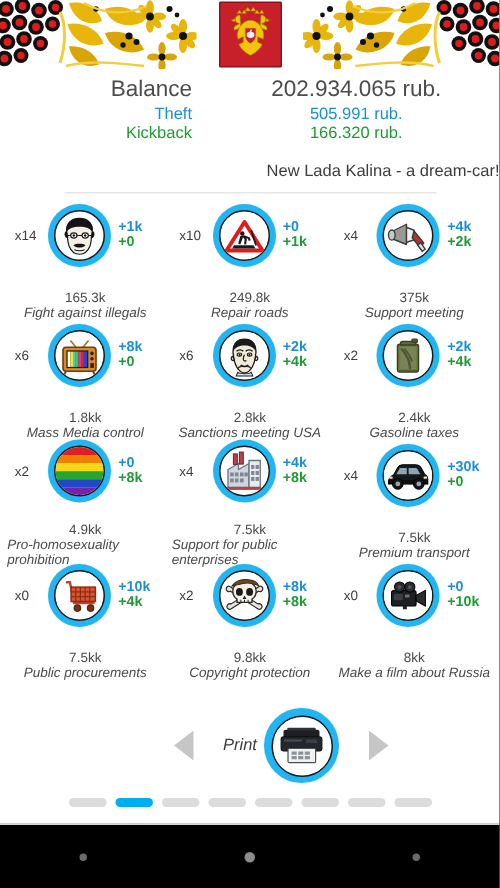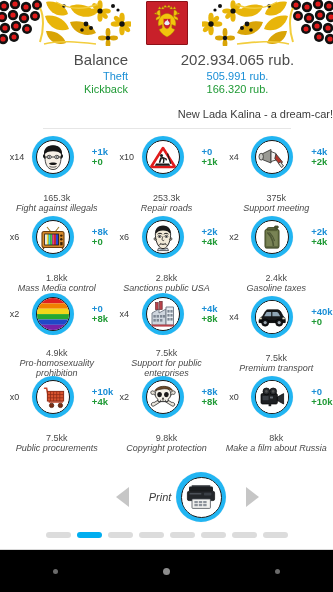--- a/index.html
+++ b/index.html
@@ -118,35 +118,35 @@
   }
   .medal-inner {
     width: 34px; height: 34px;
     border-radius: 50%;
     background: #fff;
     border: 1.4px solid #1a1a1a;
     display: flex; align-items: center; justify-content: center;
     overflow: hidden;
   }
   .gains {
-    width: 30px; padding-left: 18px;
+    width: 30px; padding-left: 5px;
     display: flex; flex-direction: column; justify-content: center;
     line-height: 10px;
   }
   .gain-theft { font-size: 9.5px; color: #1b8fd6; font-weight: bold; }
   .gain-kick  { font-size: 9.5px; color: #1f9a35; font-weight: bold; }
 
   .cost {
     font-size: 9px; color: #4a4a4a;
     line-height: 10px; margin-top: 13px;
   }
   .cname {
     font-size: 9px; color: #4a4a4a;
     font-style: italic; font-weight: normal;
-    line-height: 10px; text-align: center;
+    line-height: 10px; text-align: left;
     max-width: 104px;
   }
 
   
   .footer {
     flex: 0 0 auto;
     padding-bottom: 4px;
   }
   .print-row {
     display: flex; align-items: center; justify-content: center;
@@ -472,21 +472,21 @@
                   <path d="M8 21.5 h13 l1.4 2.2 H6.8 Z" fill="#1a1a1a"></path>
                   <path d="M19.5 11.5 l3.2 10.2" stroke="#1a1a1a" stroke-width="1.2"></path>
                 </svg>
               </span>
             </span>
             <span class="gains">
               <span class="gain-theft">+0</span>
               <span class="gain-kick">+1k</span>
             </span>
           </div>
-          <div class="cost">253.3k</div>
+          <div class="cost">249.8k</div>
           <div class="cname">Repair roads</div>
         </div>
 
         <div class="cell">
           <div class="cell-top">
             <span class="mult">x4</span>
             <span class="medal">
               <span class="medal-inner">
                 <svg width="30" height="30" viewBox="0 0 30 30">
                   <rect width="30" height="30" fill="#fff"></rect>
@@ -569,21 +569,21 @@
                   <path d="M10.5 26.2 C12 27.4 18 27.4 19.5 26.2 L20.5 28.6 H9.5 Z" fill="#d8e6f2" stroke="#1a1a1a" stroke-width="0.7"></path>
                 </svg>
               </span>
             </span>
             <span class="gains">
               <span class="gain-theft">+2k</span>
               <span class="gain-kick">+4k</span>
             </span>
           </div>
           <div class="cost">2.8kk</div>
-          <div class="cname">Sanctions public USA</div>
+          <div class="cname">Sanctions meeting USA</div>
         </div>
 
         <div class="cell">
           <div class="cell-top">
             <span class="mult">x2</span>
             <span class="medal">
               <span class="medal-inner">
                 <svg width="30" height="30" viewBox="0 0 30 30">
                   <rect width="30" height="30" fill="#fff"></rect>
                   <rect x="8" y="7.5" width="14" height="18.5" rx="1.6" fill="#6f7a4a" stroke="#39401f" stroke-width="1"></rect>
@@ -687,21 +687,21 @@
                   <circle cx="9.2" cy="21.6" r="3.6" fill="#141518" stroke="#000" stroke-width="0.6"></circle>
                   <circle cx="9.2" cy="21.6" r="1.6" fill="#9aa4ad"></circle>
                   <circle cx="23.2" cy="21.6" r="3.6" fill="#141518" stroke="#000" stroke-width="0.6"></circle>
                   <circle cx="23.2" cy="21.6" r="1.6" fill="#9aa4ad"></circle>
                   <rect x="3.4" y="16.6" width="2.4" height="1.6" rx="0.5" fill="#e8e2c8"></rect>
                   <rect x="26.4" y="16.6" width="2.4" height="1.6" rx="0.5" fill="#e8e2c8"></rect>
                 </svg>
               </span>
             </span>
             <span class="gains">
-              <span class="gain-theft">+40k</span>
+              <span class="gain-theft">+30k</span>
               <span class="gain-kick">+0</span>
             </span>
           </div>
           <div class="cost">7.5kk</div>
           <div class="cname">Premium transport</div>
         </div>
       </div>
 
       <div class="grid-row">
 

